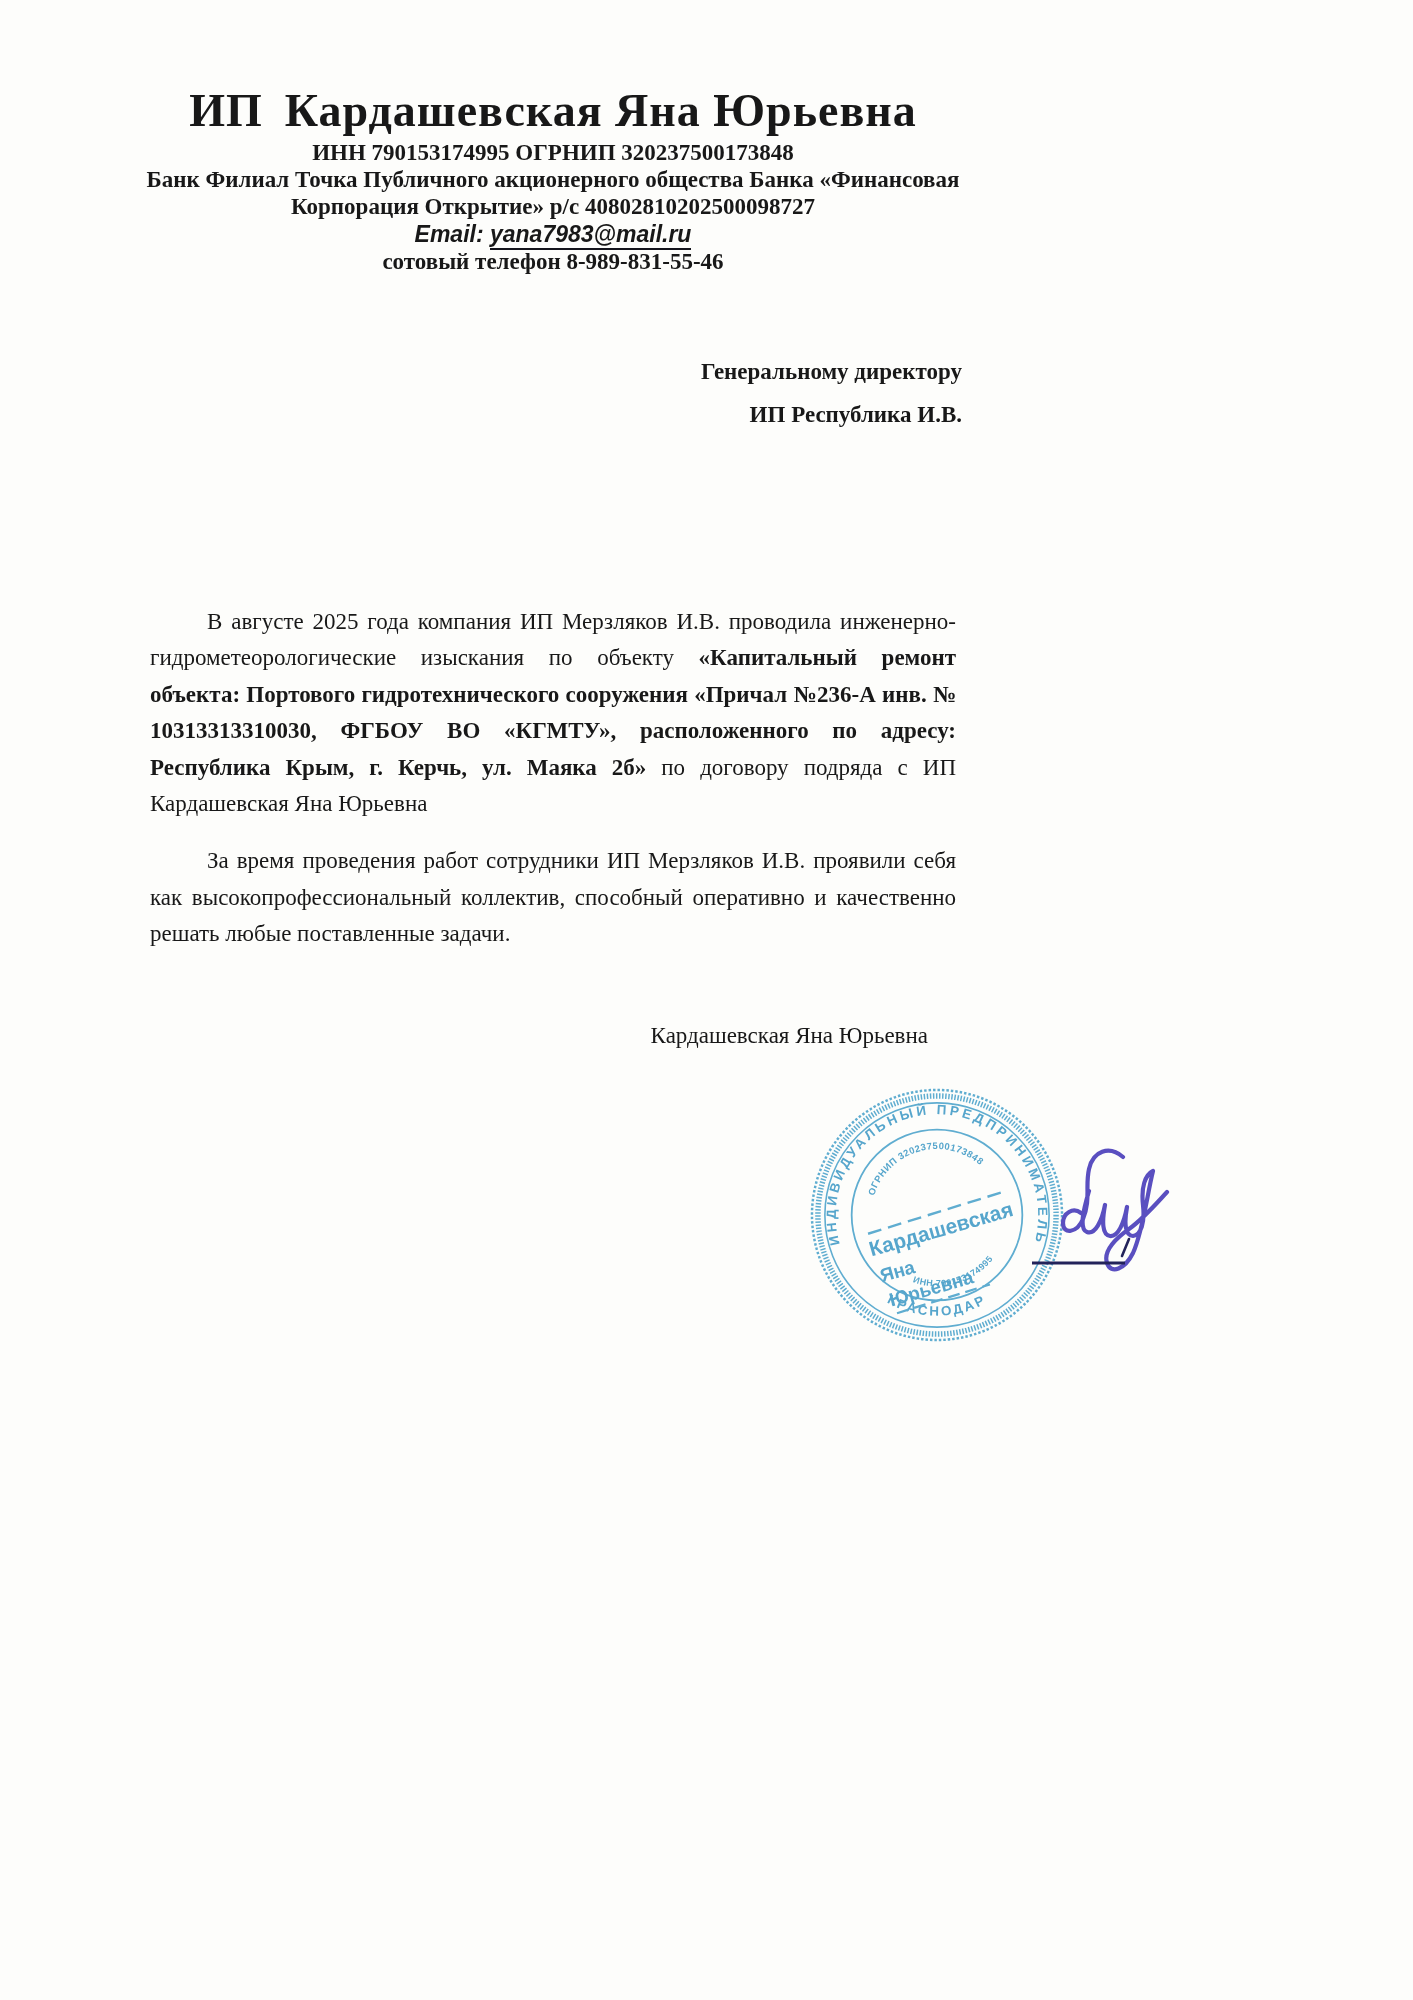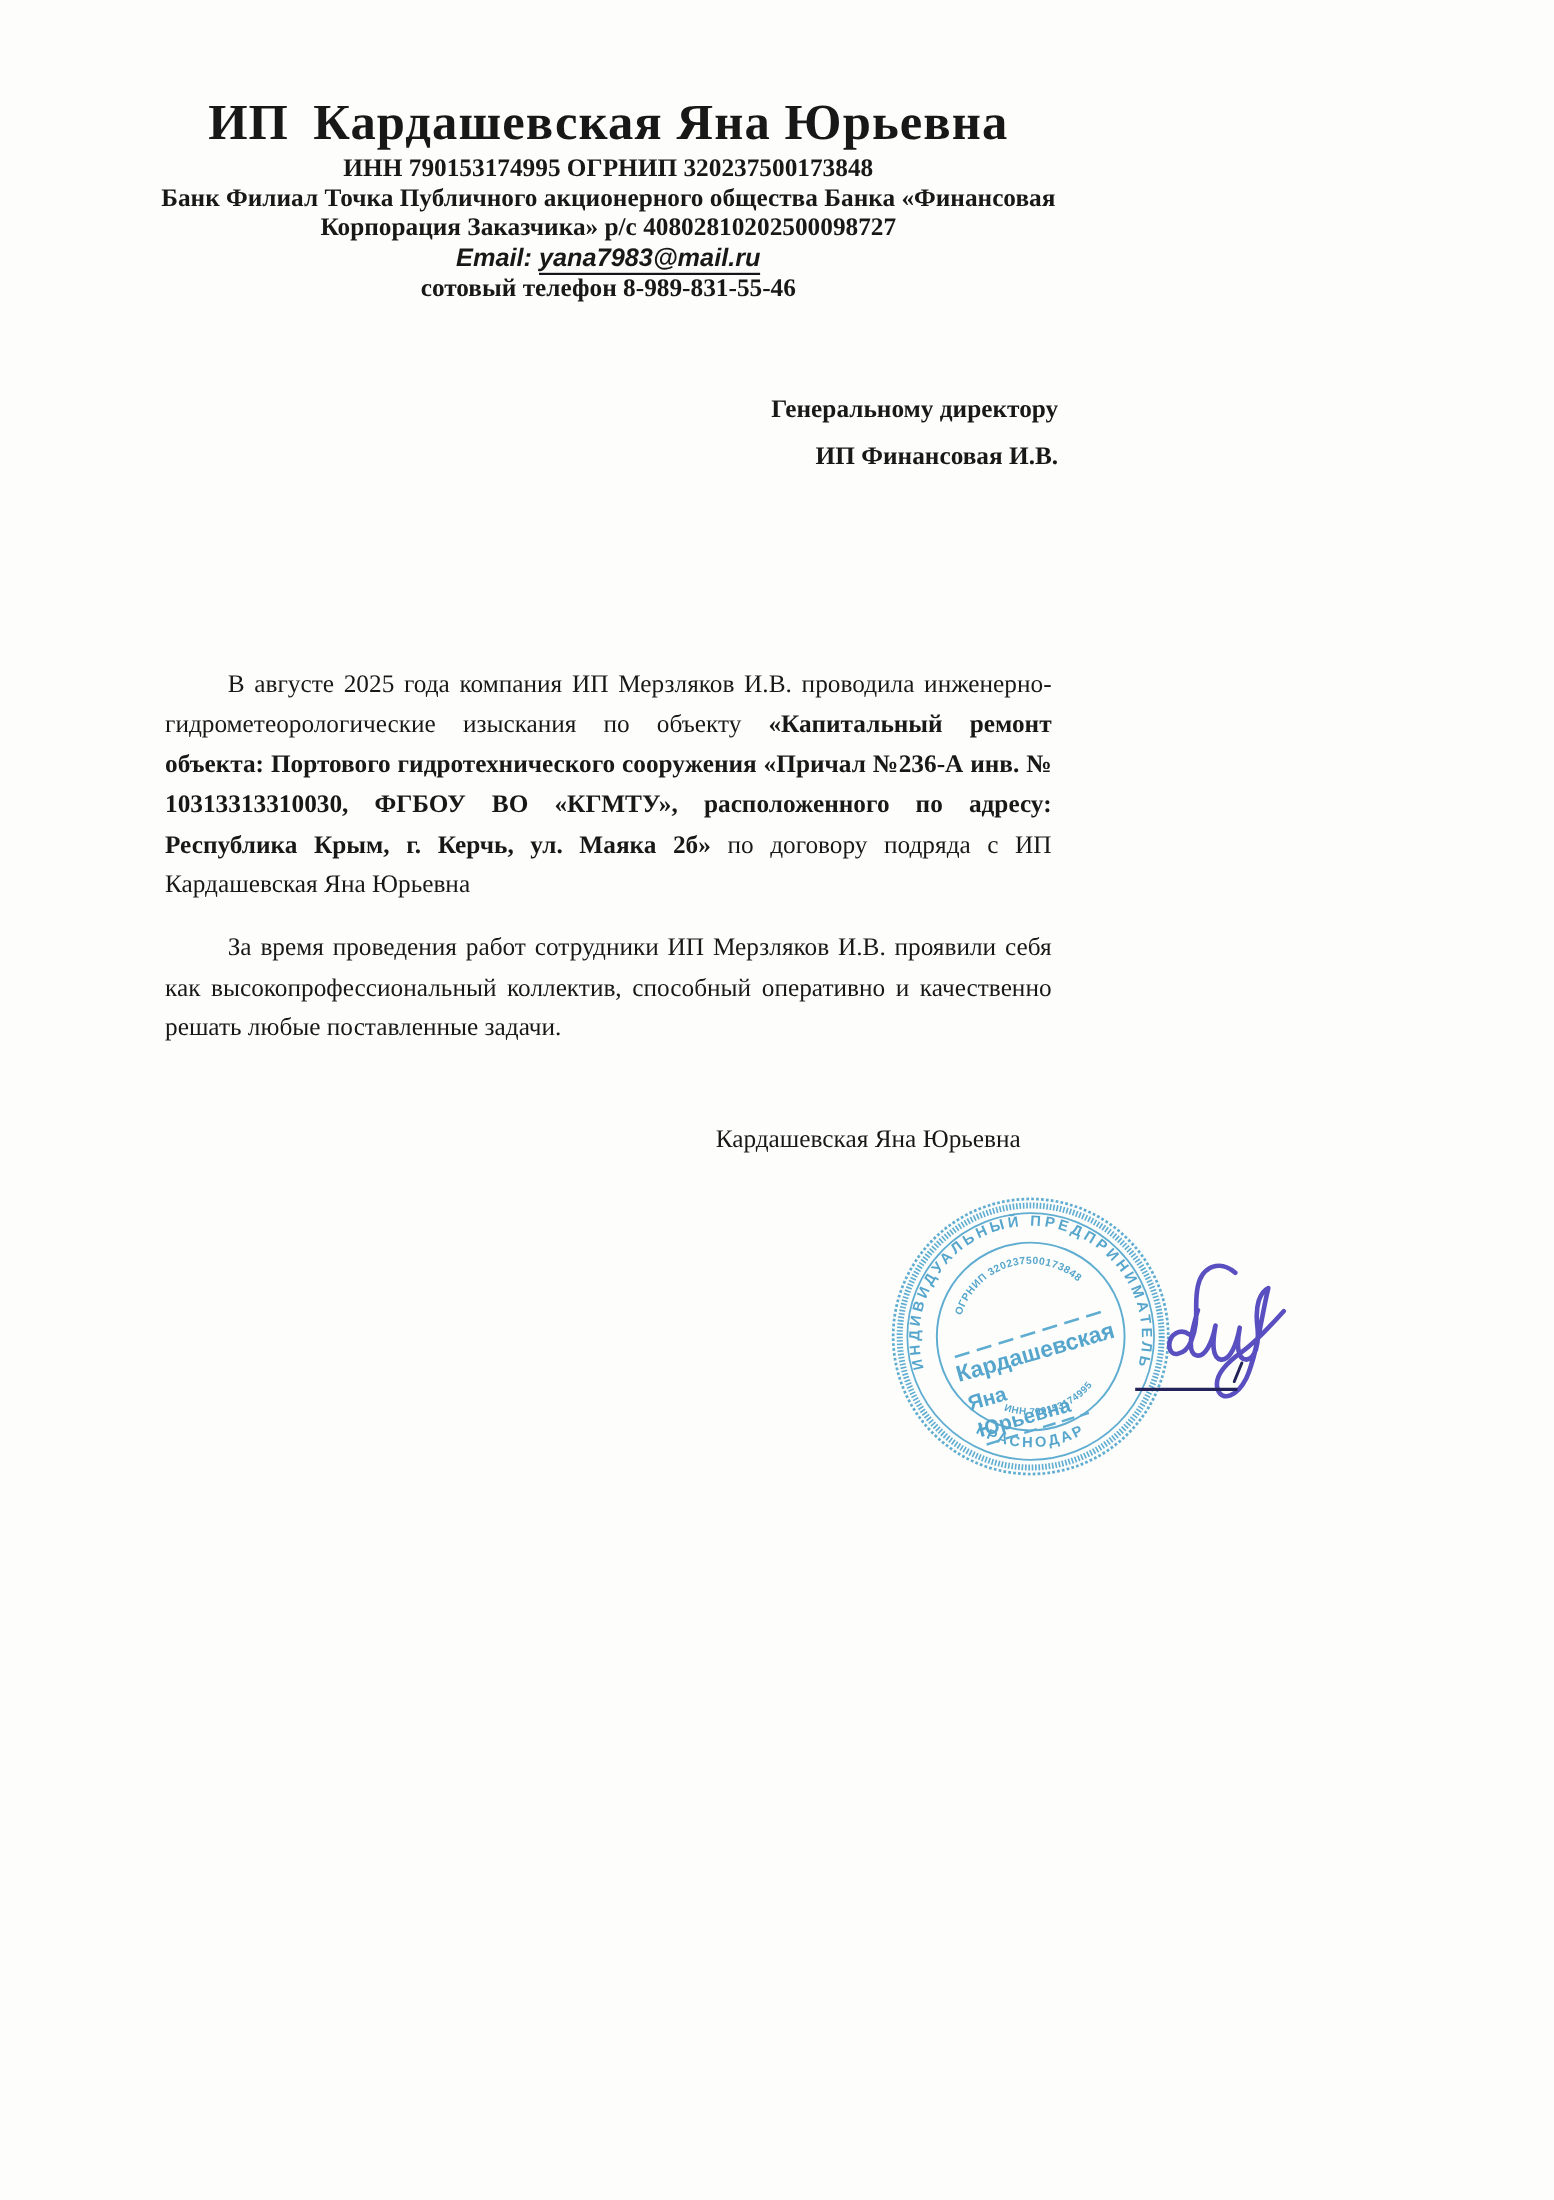--- a/index.html
+++ b/index.html
@@ -47,28 +47,28 @@
 
 <div class="page">
 
   <div class="col lh-title">
     <span class="ip">ИП</span><span>Кардашевская Яна Юрьевна</span>
   </div>
 
   <div class="col lh-sub">
     <div>ИНН 790153174995 ОГРНИП 320237500173848</div>
     <div>Банк Филиал Точка Публичного акционерного общества Банка «Финансовая</div>
-    <div>Корпорация Заказчика» р/с 40802810202500098727</div>
+    <div>Корпорация Открытие» р/с 40802810202500098727</div>
     <div class="sans"><span>Email: </span><span class="email-underline">yana7983@mail.ru</span></div>
     <div>сотовый телефон 8-989-831-55-46</div>
   </div>
 
   <div class="col addressee">
     <div>Генеральному директору</div>
-    <div>ИП Финансовая И.В.</div>
+    <div>ИП Республика И.В.</div>
   </div>
 
   <div class="col body-text">
     <p><span>В августе 2025 года компания ИП Мерзляков И.В. проводила инженерно-гидрометеорологические изыскания по объекту </span><b>«Капитальный ремонт объекта: Портового гидротехнического сооружения «Причал №236-А инв. № 10313313310030, ФГБОУ ВО «КГМТУ», расположенного по адресу: Республика Крым, г. Керчь, ул. Маяка 2б»</b><span> по договору подряда с ИП Кардашевская Яна Юрьевна</span></p>
     <p class="gap">За время проведения работ сотрудники ИП Мерзляков И.В. проявили себя как высокопрофессиональный коллектив, способный оперативно и качественно решать любые поставленные задачи.</p>
   </div>
 
   <div class="col sig-name">Кардашевская Яна Юрьевна</div>
 
   <svg class="stamp" viewBox="0 0 260 260">

